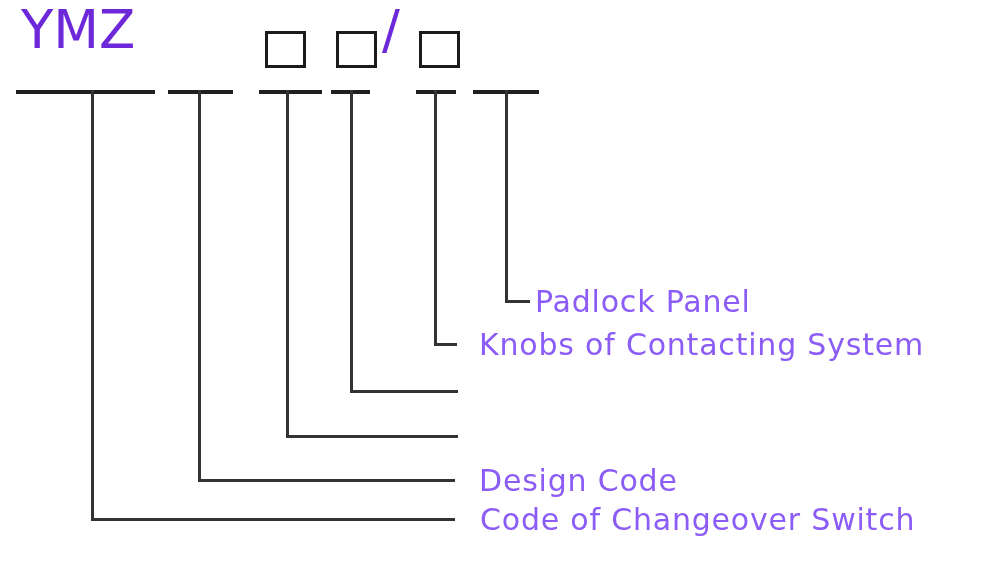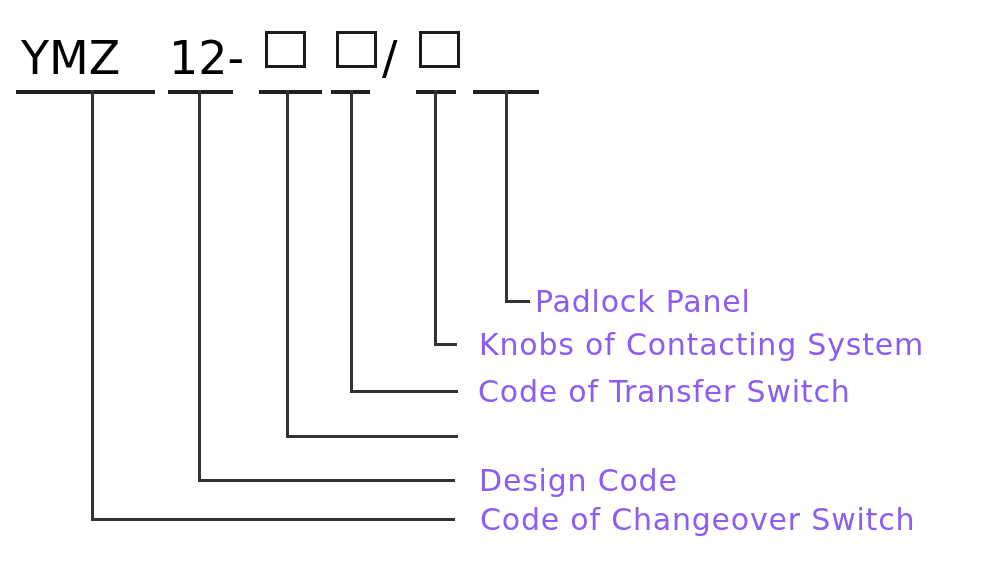--- a/index.html
+++ b/index.html
@@ -7,24 +7,24 @@
     position: relative;
     width: 1000px;
     height: 567px;
     background: #ffffff;
     overflow: hidden;
     font-family: "DejaVu Sans", sans-serif;
   }
   
   .code-part {
     position: absolute;
-    top: 28px;
-    font-size: 46px;
+    top: 0;
+    font-size: 53px;
     line-height: 60px;
-    color: #000000;
+    color: #6d28d9;
     white-space: pre;
   }
   .ph-box {
     position: absolute;
     top: 31px;
     width: 41px;
     height: 37px;
     border: 3px solid #1b1b1b;
     box-sizing: border-box;
     background: #ffffff;
@@ -57,21 +57,20 @@
     color: #8b5cf6;
     white-space: pre;
   }
 </style>
 </head>
 <body>
 
 <div class="canvas">
 
   <span class="code-part" style="left:21px">YMZ</span>
-  <span class="code-part" style="left:169px">12-</span>
   <span class="ph-box" style="left:265px"></span>
   <span class="ph-box" style="left:336px"></span>
   <span class="code-part" style="left:382px">/</span>
   <span class="ph-box" style="left:419px"></span>
 
   <div class="bar" style="left:16px;  width:139px"></div>
   <div class="bar" style="left:168px; width:65px"></div>
   <div class="bar" style="left:259px; width:63px"></div>
   <div class="bar" style="left:331px; width:39px"></div>
   <div class="bar" style="left:416px; width:40px"></div>
@@ -90,17 +89,16 @@
   <div class="hline" style="left:286px; top:435px; width:172px"></div>
 
   <div class="vline" style="left:198px; height:392px"></div>
   <div class="hline" style="left:198px; top:479px; width:257px"></div>
 
   <div class="vline" style="left:91px; height:431px"></div>
   <div class="hline" style="left:91px; top:518px; width:364px"></div>
 
   <div class="lbl" style="left:535px; top:282px">Padlock Panel</div>
   <div class="lbl" style="left:479px; top:325px">Knobs of Contacting System</div>
-  <div class="lbl" style="left:478px; top:372px">Code of Transfer Switch</div>
   <div class="lbl" style="left:480px; top:500px">Code of Changeover Switch</div>
   <div class="lbl" style="left:479px; top:461px">Design Code</div>
 
 </div>
 
 </body></html>

